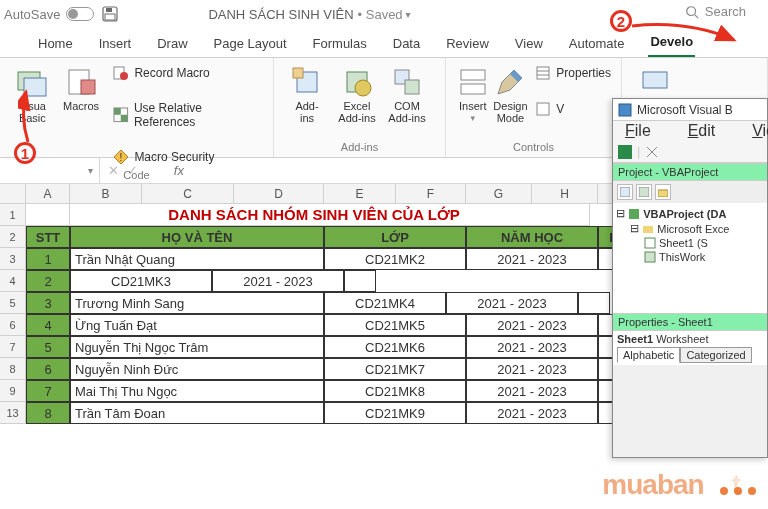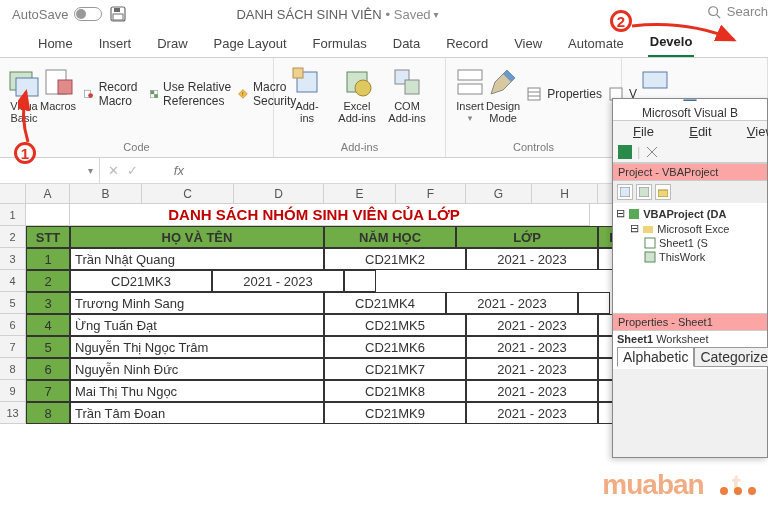--- a/index.html
+++ b/index.html
@@ -1,42 +1,42 @@
 <!DOCTYPE html>
 <html><head>
 <meta charset="utf-8">
 <style>
   * { box-sizing: border-box; margin: 0; padding: 0; font-family: "Segoe UI", Arial, sans-serif; }
   body { width: 768px; height: 509px; background: #fff; overflow: hidden; position: relative; font-size: 13px; color: #333; }
 
   
-  .titlebar { height: 28px; display: flex; align-items: center; padding: 0 12px; background: #fff; }
+  .titlebar { height: 28px; display: flex; align-items: center; padding: 0 4px; background: #fff; }
   .autosave-lbl { color:#7a7a7a; margin-right:6px; }
   .toggle { width:28px; height:14px; border:1px solid #999; border-radius:8px; position:relative; display:inline-block; margin-right:8px; }
   .toggle::after { content:""; width:10px; height:10px; border-radius:50%; background:#999; position:absolute; left:1px; top:1px; }
   .qat-save { width:16px; height:16px; display:inline-block; margin-right:14px; }
-  .doctitle { color:#5e5e5e; margin-left:96px; }
+  .doctitle { color:#5e5e5e; margin-left:76px; }
   .saved { color:#8a8a8a; margin-left:4px; }
   .dropdown-caret { font-size:10px; color:#8a8a8a; margin-left:3px; }
-  .searchbox { position:absolute; right:0; top:4px; display:flex; align-items:center; gap:6px; color:#888; }
+  .searchbox { position:absolute; right:22px; top:4px; display:flex; align-items:center; gap:6px; color:#888; }
   .search-icon-svg { width:14px; height:14px; }
 
   
   .tabs { height:30px; display:flex; align-items:flex-end; gap:22px; padding-left:36px; border-bottom:1px solid #d0d0d0; }
   .tab { padding:0 2px 6px; cursor:pointer; color:#444; }
   .tab.active { font-weight:600; border-bottom:2px solid #107c41; color:#222; }
 
   
   .ribbon { height:100px; background:#fafafa; border-bottom:1px solid #d0d0d0; display:flex; position:relative; }
   .group { border-right:1px solid #e0e0e0; padding:4px 8px 0; display:flex; flex-direction:column; justify-content:space-between; }
   .group-label { text-align:center; font-size:11px; color:#7a7a7a; padding:3px 0 4px; }
   .big-btn { display:flex; flex-direction:column; align-items:center; width:50px; padding-top:4px; gap:2px; }
   .big-btn .ico { width:32px; height:32px; display:flex; align-items:center; justify-content:center; }
   .big-btn span { font-size:11px; text-align:center; line-height:1.1; }
-  .row-btns { display:flex; flex-direction:row; gap:2px; padding-top:2px; }
+  .row-btns { display:flex; flex-direction:column; gap:18px; padding-top:2px; }
   .row-btn { display:flex; align-items:center; gap:5px; font-size:12px; padding:1px 2px; }
   .row-btn .ico { width:16px; height:16px; display:inline-flex; align-items:center; justify-content:center; }
   .grp-row { display:flex; }
 
   
   .fbar { height:26px; border-bottom:1px solid #d8d8d8; display:flex; align-items:center; }
   .namebox { width:100px; border-right:1px solid #d8d8d8; height:100%; display:flex; align-items:center; justify-content:flex-end; padding-right:6px; gap:4px; }
   .fx-area { display:flex; align-items:center; gap:8px; padding-left:8px; }
   .fx { font-style:italic; color:#777;margin-left:28px; }
 
@@ -51,31 +51,31 @@
   .rowhdr { text-align:center; font-size:11px; color:#555; line-height:22px; border-bottom:1px solid #d0d0d0; }
   .cell { border-right:1px solid #d0d0d0; border-bottom:1px solid #d0d0d0; line-height:22px; font-size:13px; padding:0 4px; overflow:hidden; white-space:nowrap; }
   .titlecell { color:#c00000; font-weight:bold; font-size:15px; }
   .hdrcell { background:#70AD47; font-weight:bold; text-align:center; border:1px solid #333; }
   .sttcell { background:#70AD47; text-align:center; border:1px solid #333; }
   .datacell { border:1px solid #333; text-align:center; background:#fff; }
   .datacell.name { text-align:left; }
 
   
   .vbe { position:absolute; right:0; top:98px; width:156px; height:360px; background:#f0f0f0; border:1px solid #888; box-shadow:-2px 2px 6px rgba(0,0,0,0.2); z-index:5; }
-  .vbe-title { height:22px; background:#fff; display:flex; align-items:center; gap:5px; padding:0 5px; font-size:12px; border-bottom:1px solid #ccc;flex-direction:column;}
-  .vbe-menu { height:20px; background:#f5f5f5; display:flex; align-items:center; gap:14px; padding:0 20px; font-size:13px; }
+  .vbe-title { height:22px; background:#fff; display:flex; align-items:center; gap:5px; padding:0 5px; font-size:12px; border-bottom:1px solid #ccc;}
+  .vbe-menu { height:20px; background:#f5f5f5; display:flex; align-items:center; gap:14px; padding:0 12px; font-size:16px; }
   .vbe-menu span u { text-decoration:underline; }
   .vbe-tb { height:22px; background:#f5f5f5; display:flex; align-items:center; gap:4px; padding:0 4px; border-bottom:1px solid #ccc;}
   .vbe-tb .tbico { width:16px; height:16px; }
-  .vbe-pane-title { background:#fca5a5; padding:2px 5px; font-size:11px; border-top:1px solid #ccc; border-bottom:1px solid #ccc;}
+  .vbe-pane-title { background:#86efac; padding:2px 5px; font-size:11px; border-top:1px solid #ccc; border-bottom:1px solid #ccc;}
   .vbe-tree { padding:3px 3px; font-size:11px; background:#fff; height:110px; }
   .vbe-tree .line { display:flex; align-items:center; gap:3px; padding:1px 0;}
   .vbe-tree .indent1{padding-left:14px}.vbe-tree .indent2{padding-left:28px}
   .vbe-prop-body { background:#fff; padding:2px 4px; font-size:11px; }
-  .vbe-tabs { display:flex; gap:0; font-size:14px; margin-top:2px; }
+  .vbe-tabs { display:flex; gap:0; font-size:11px; margin-top:2px; }
   .vbe-tabs div { border:1px solid #999; padding:1px 5px; background:#f0f0f0; }
   .vbe-tabs div.act { background:#fff; border-bottom:1px solid #fff;}
   .vbe-mini-tb { display:flex; gap:3px; padding:3px 4px; background:#eee; }
   .vbe-mini-tb div { width:16px; height:16px; border:1px solid #bbb; background:#fff; display:flex; align-items:center; justify-content:center;}
 
   
   .anno-circle { position:absolute; border:3px solid #e53020; border-radius:50%; width:22px; height:22px; display:flex; align-items:center; justify-content:center; color:#e53020; font-weight:bold; font-size:15px; background:rgba(255,255,255,0.6); z-index:10;}
   .anno-arrow { position:absolute; z-index:9; }
   .watermark-dots { position:absolute; right:12px; bottom:14px; display:flex; gap:6px; z-index:20;}
   .watermark-dots div { width:8px; height:8px; border-radius:50%; background:#e96a1f; opacity:0.85;}
@@ -107,21 +107,21 @@
   </div>
 </div>
 
 <div class="tabs">
   <div class="tab">Home</div>
   <div class="tab">Insert</div>
   <div class="tab">Draw</div>
   <div class="tab">Page Layout</div>
   <div class="tab">Formulas</div>
   <div class="tab">Data</div>
-  <div class="tab">Record</div>
+  <div class="tab">Review</div>
   <div class="tab">View</div>
   <div class="tab">Automate</div>
   <div class="tab active">Develo</div>
 </div>
 
 <div class="ribbon">
 
   <div class="group" style="width:274px">
     <div class="grp-row">
       <div class="big-btn">
@@ -301,22 +301,22 @@
     <div class="row">
       <div class="rowhdr">1</div>
       <div class="cell cA"></div>
       <div class="cell titlecell" style="width:488px;border-right:none;text-align:center">DANH SÁCH NHÓM SINH VIÊN CỦA LỚP</div>
       <div class="cell cI"></div>
     </div>
     <div class="row">
       <div class="rowhdr">2</div>
       <div class="cell hdrcell cA">STT</div>
       <div class="cell hdrcell" style="width:254px">HỌ VÀ TÊN</div>
+      <div class="cell hdrcell" style="width:142px">LỚP</div>
       <div class="cell hdrcell" style="width:132px">NĂM HỌC</div>
-      <div class="cell hdrcell" style="width:142px">LỚP</div>
       <div class="cell hdrcell cI">K</div>
     </div>
 
     <div class="row">
         <div class="rowhdr">3</div>
         <div class="cell sttcell cA">1</div>
         <div class="cell datacell name" style="width:254px">Trần Nhật Quang</div>
         <div class="cell datacell" style="width:142px">CD21MK2</div>
         <div class="cell datacell" style="width:132px">2021 - 2023</div>
         <div class="cell datacell cI"></div>

